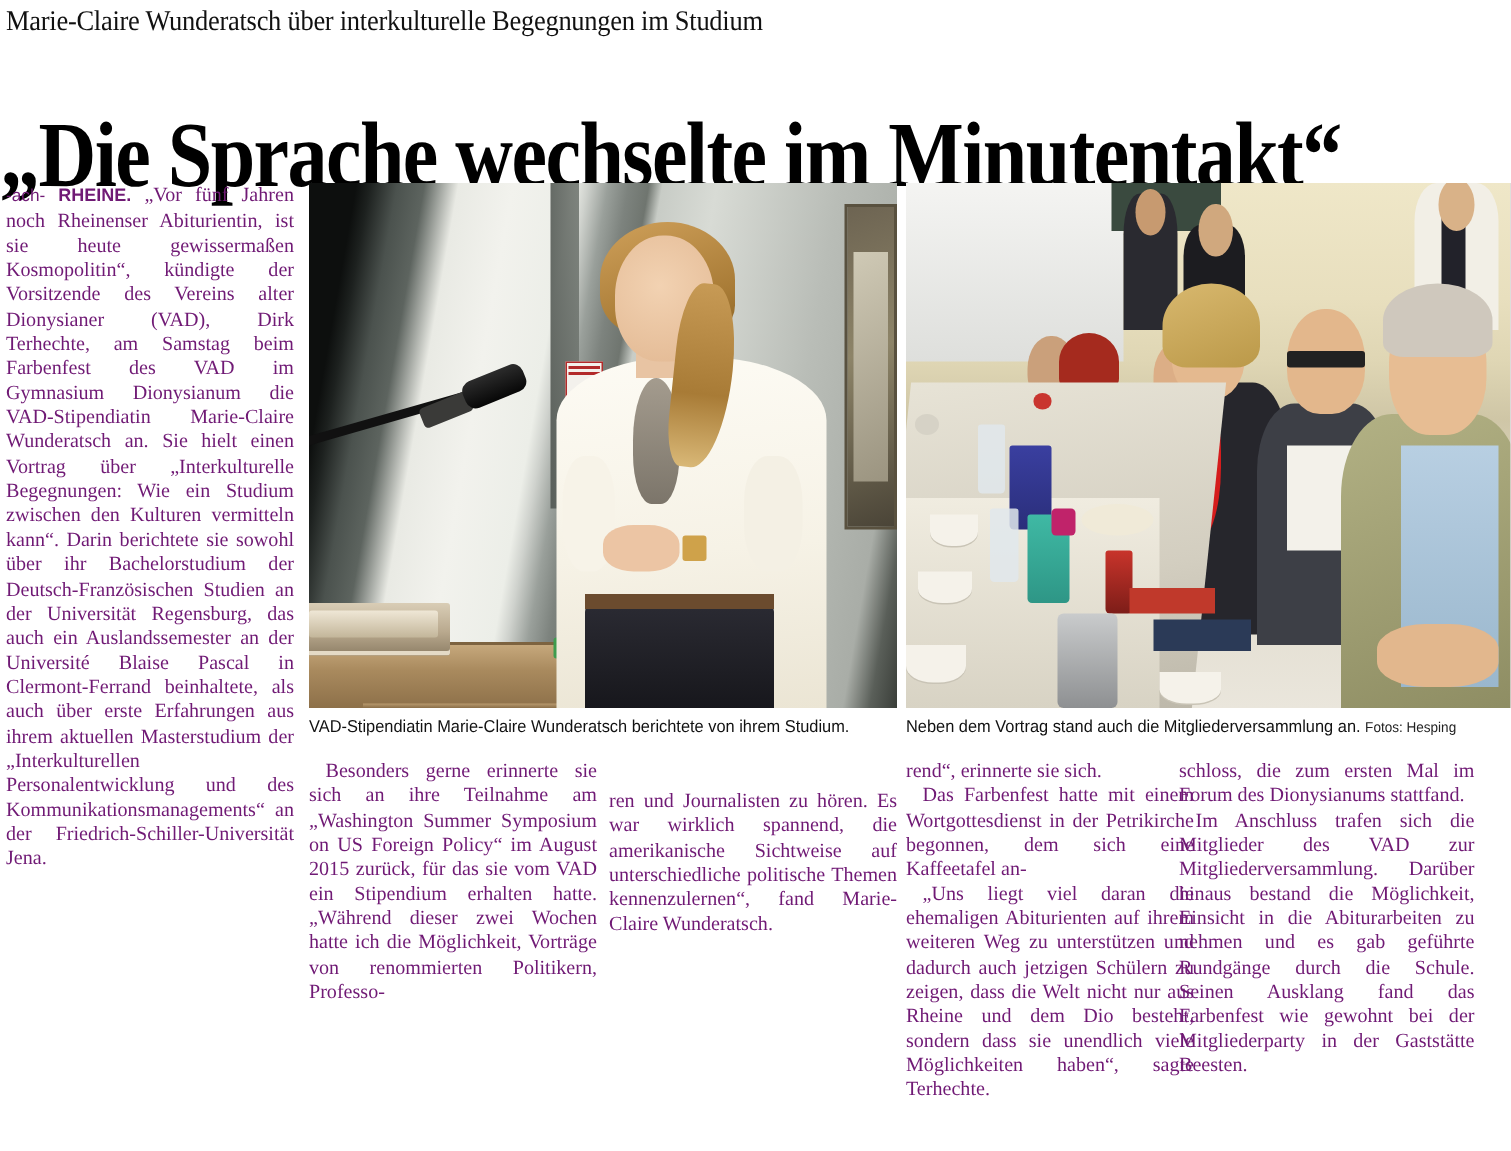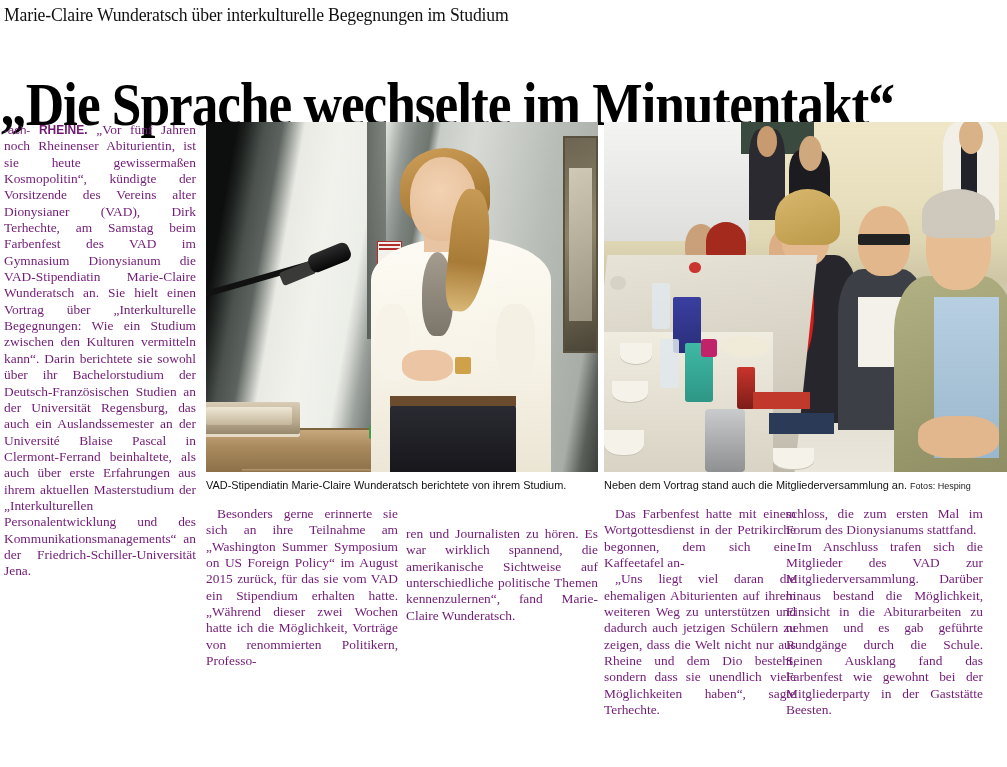--- a/index.html
+++ b/index.html
@@ -236,20 +236,21 @@
 
   <div class="col" id="col2">
     <p><span>Besonders gerne erinnerte sie sich an ihre Teilnahme am „Washington Summer Symposium on US Foreign Policy“ im August 2015 zurück, für das sie vom VAD ein Stipendium erhalten hatte. „Während dieser zwei Wochen hatte ich die Möglichkeit, Vorträge von renommierten Politikern, Professo-</span></p>
   </div>
 
   <div class="col" id="col3">
     <p class="first"><span>ren und Journalisten zu hören. Es war wirklich spannend, die amerikanische Sichtweise auf unterschiedliche politische Themen kennenzulernen“, fand Marie-Claire Wunderatsch.</span></p>
   </div>
 
   <div class="col" id="col4">
+    <p class="first"><span>rend“, erinnerte sie sich.</span></p>
     <p><span>Das Farbenfest hatte mit einem Wortgottesdienst in der Petrikirche begonnen, dem sich eine Kaffeetafel an-</span></p>
     <p><span>„Uns liegt viel daran die ehemaligen Abiturienten auf ihrem weiteren Weg zu unterstützen und dadurch auch jetzigen Schülern zu zeigen, dass die Welt nicht nur aus Rheine und dem Dio besteht, sondern dass sie unendlich viele Möglichkeiten haben“, sagte Terhechte.</span></p>
   </div>
 
   <div class="col" id="col5">
     <p class="first"><span>schloss, die zum ersten Mal im Forum des Dionysianums stattfand.</span></p>
     <p><span>Im Anschluss trafen sich die Mitglieder des VAD zur Mitgliederversammlung. Darüber hinaus bestand die Möglichkeit, Einsicht in die Abiturarbeiten zu nehmen und es gab geführte Rundgänge durch die Schule. Seinen Ausklang fand das Farbenfest wie gewohnt bei der Mitgliederparty in der Gaststätte Beesten.</span></p>
   </div>
 
 </div>

